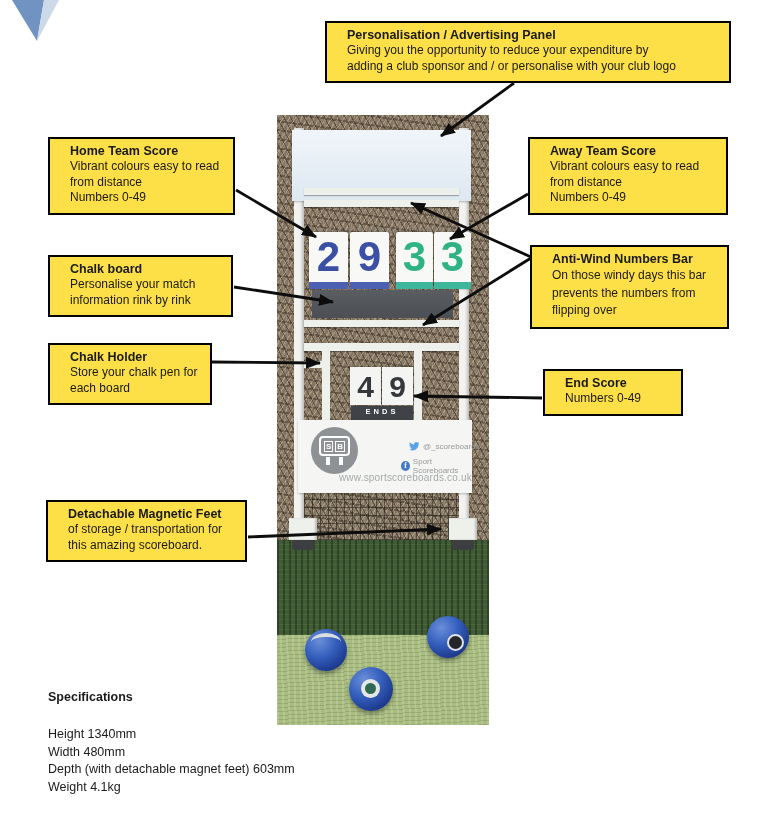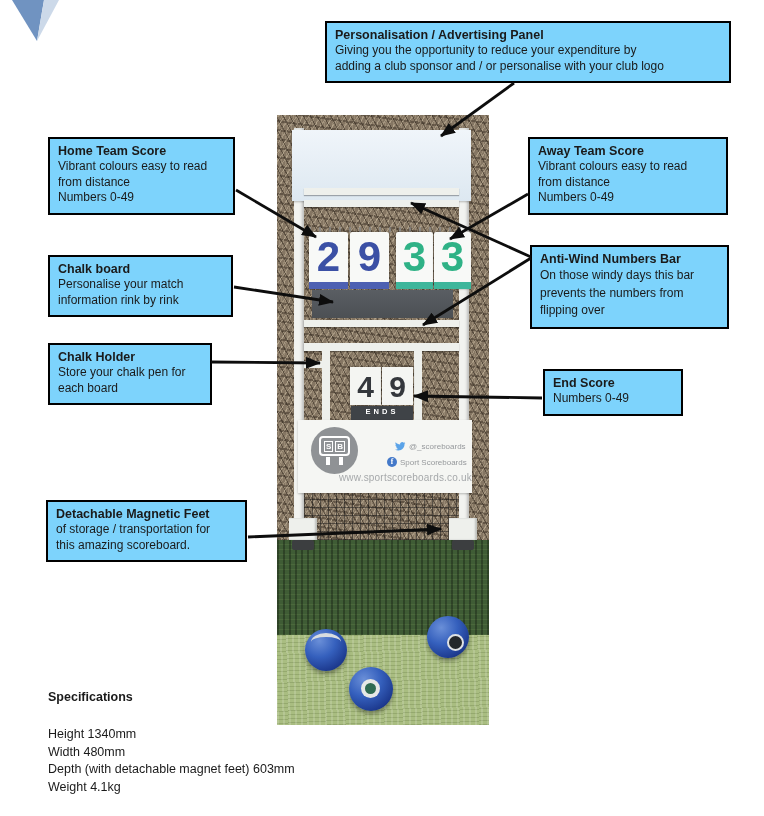--- a/index.html
+++ b/index.html
@@ -1,20 +1,20 @@
 <!DOCTYPE html>
 <html><head>
 <meta charset="utf-8">
 <style>
   html,body{margin:0;padding:0;background:#fff;}
   .page{position:relative;width:764px;height:816px;background:#fff;overflow:hidden;
         font-family:"Liberation Sans",sans-serif;color:#1a1a1a;}
   
-  .callout{position:absolute;background:#7dd3fc;border:2px solid #000;
-           padding:5px 8px 7px 8px;box-sizing:border-box;z-index:5;}
+  .callout{position:absolute;background:#fde047;border:2px solid #000;
+           padding:5px 8px 7px 20px;box-sizing:border-box;z-index:5;}
   .c-title{font-weight:bold;font-size:12.5px;line-height:15px;}
   .c-line{font-size:12px;line-height:15.5px;}
   .lh-tall .c-line{line-height:17.5px;}
   
   .spec-head{position:absolute;left:48px;top:690px;font-weight:bold;font-size:12.5px;}
   .spec-list{position:absolute;left:48px;top:726px;font-size:12.5px;line-height:17.5px;}
   
   .corner{position:absolute;left:0;top:0;z-index:1;}
   
   .photo{position:absolute;left:277px;top:115px;width:212px;height:610px;overflow:hidden;z-index:2;}
@@ -59,21 +59,21 @@
         color:#fff;font-size:7.5px;font-weight:bold;letter-spacing:3px;text-align:center;line-height:11px;}
   .brand-panel{position:absolute;left:21px;top:305px;width:174px;height:73px;background:#f5f6f3;
         box-shadow:0 1px 2px rgba(0,0,0,.25);z-index:2;}
   .sb-logo{position:absolute;left:13px;top:7px;width:47px;height:47px;border-radius:50%;
         background:#8f9295;display:flex;flex-direction:column;align-items:center;justify-content:center;}
   .sb-board{display:flex;gap:2px;align-items:center;justify-content:center;width:27px;height:16px;
         border:2px solid #fff;border-radius:4px;}
   .sb-board span{font-size:8px;font-weight:bold;color:#fff;border:1px solid #fff;line-height:9px;padding:0 1px;}
   .sb-legs{display:flex;gap:9px;margin-top:1px;}
   .sb-legs i{display:block;width:4px;height:8px;background:#fff;}
-  .social{position:absolute;display:flex;align-items:center;gap:3px;font-size:8px;color:#96999c;}
+  .social{position:absolute;display:flex;align-items:center;gap:3px;font-size:8px;color:#96999c;margin-left:14px;}
   .tw-row{left:97px;top:21px;}
   .fb-row{left:89px;top:37px;}
   .fb-dot{width:10px;height:10px;border-radius:50%;background:#4479c9;color:#fff;font-size:7.5px;
         font-weight:bold;text-align:center;line-height:10px;font-family:"Liberation Serif",serif;}
   .website{position:absolute;left:0;top:52px;width:174px;text-align:right;font-size:10px;
         color:#a6a9ab;letter-spacing:.2px;}
   .mesh{position:absolute;left:27px;top:378px;width:155px;height:47px;
         background-image:
           repeating-linear-gradient(0deg, rgba(25,25,25,.5) 0 1px, rgba(0,0,0,0) 1px 8px),
           repeating-linear-gradient(90deg, rgba(25,25,25,.5) 0 1px, rgba(0,0,0,0) 1px 8px);}

